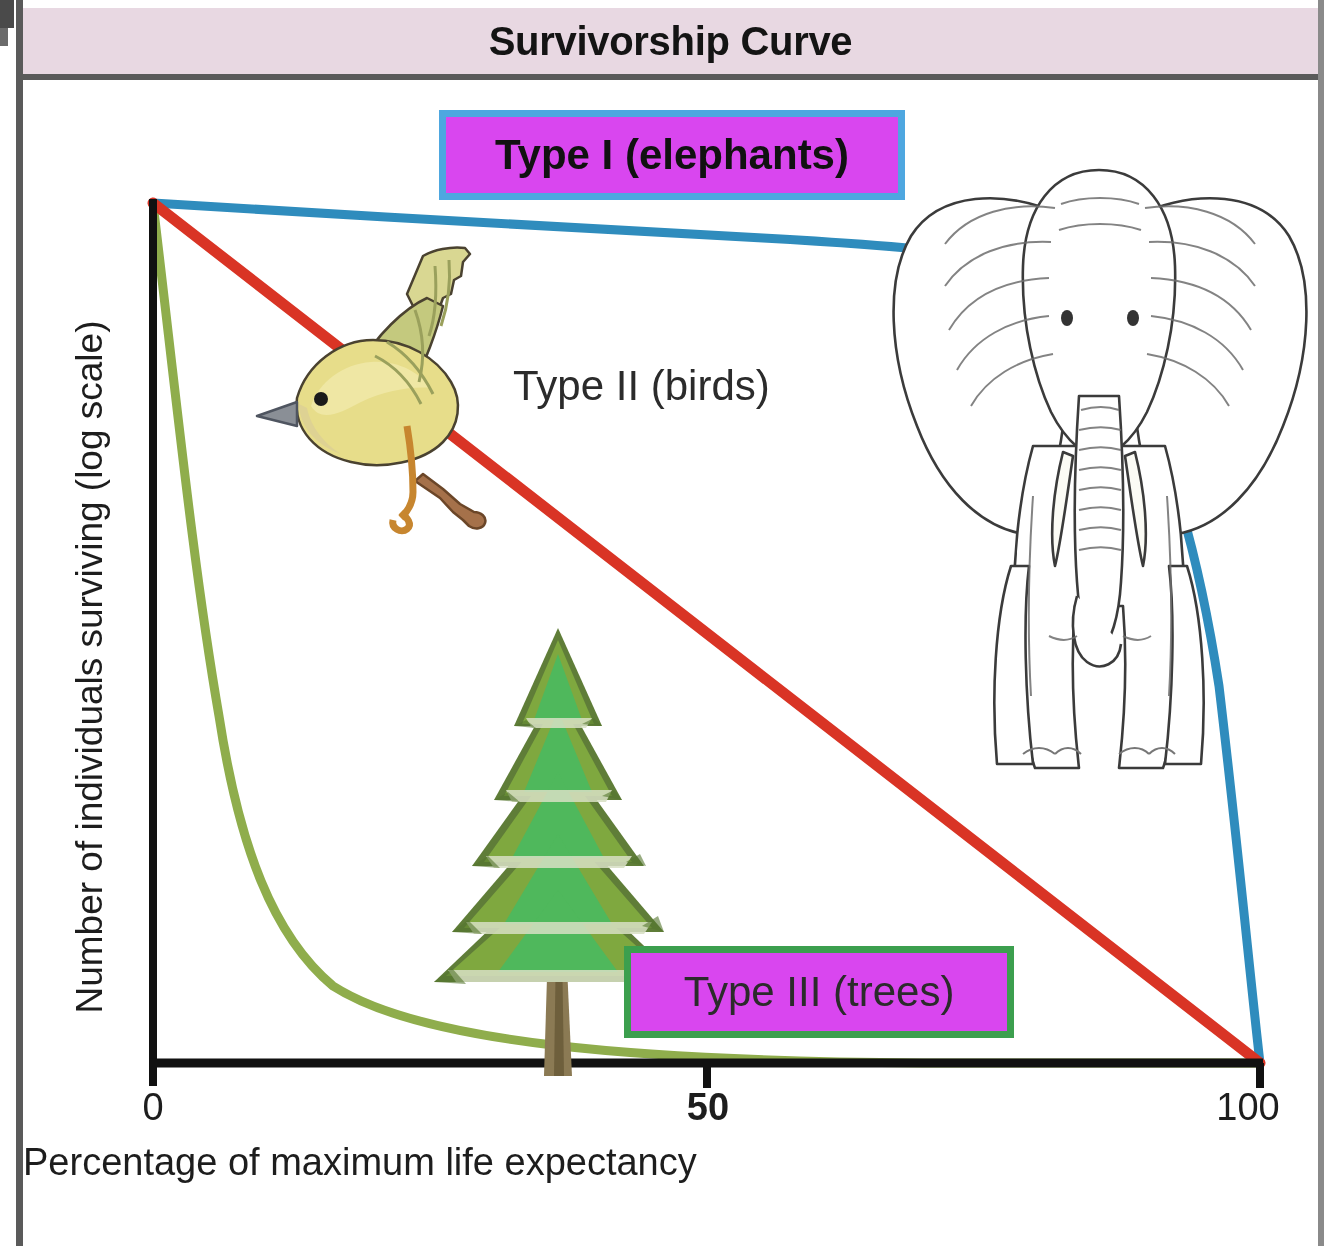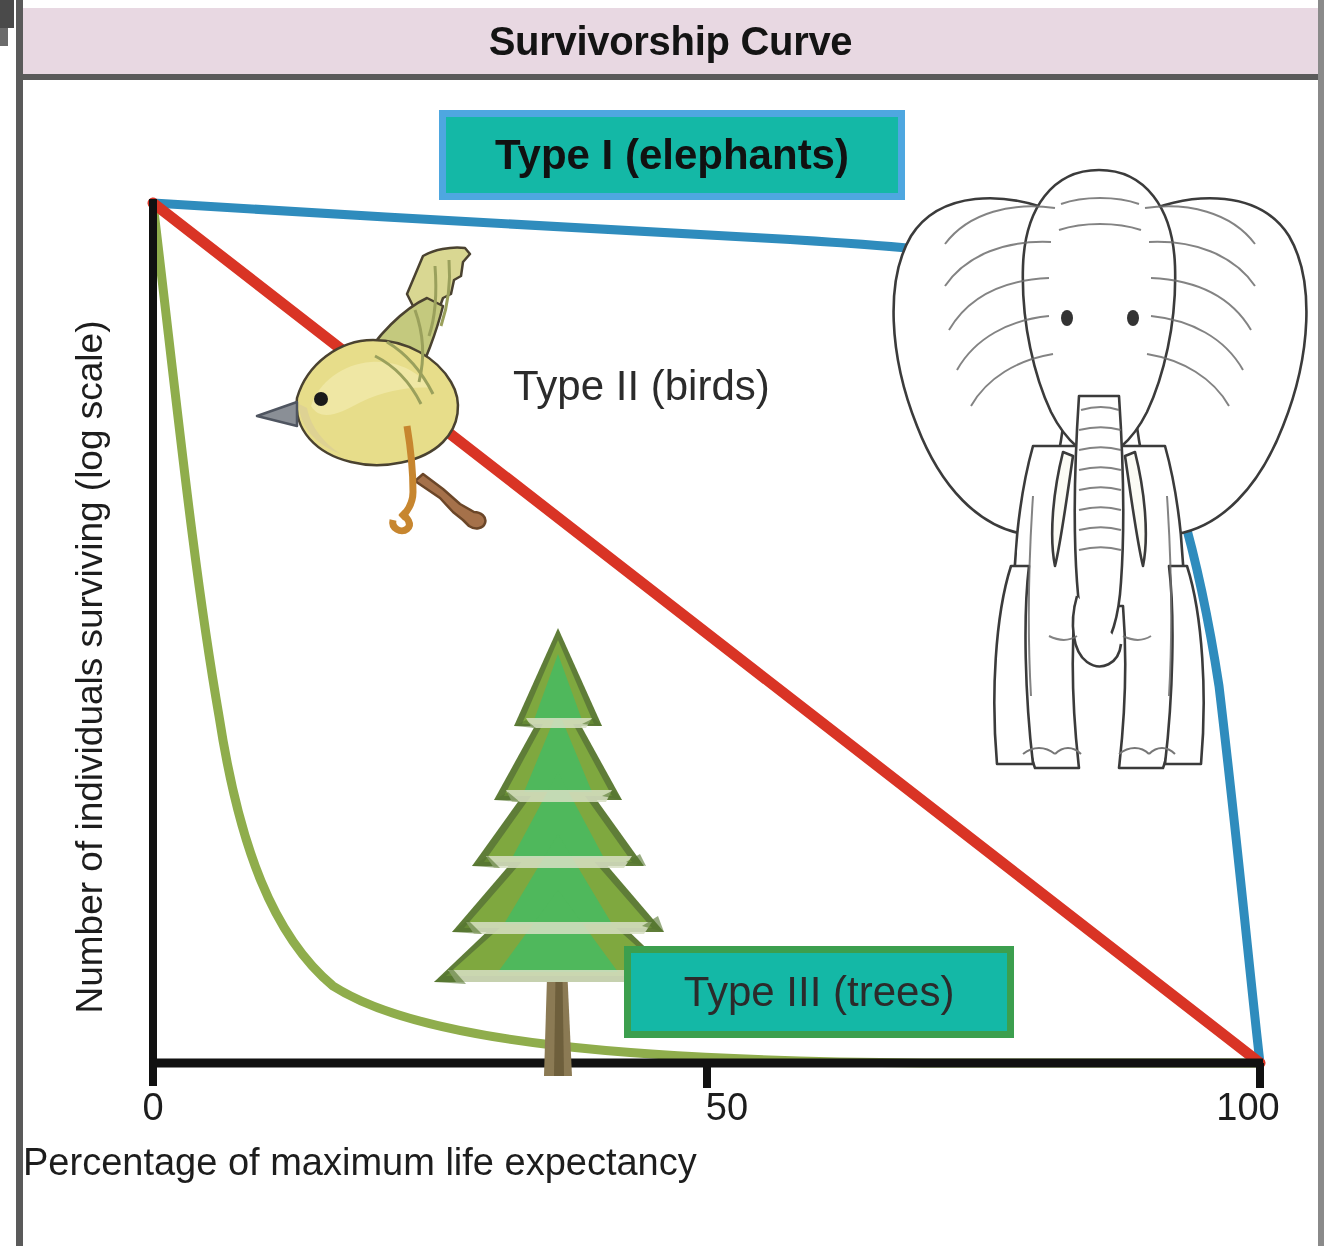--- a/index.html
+++ b/index.html
@@ -112,28 +112,28 @@
   }
   .tick-label {
     position: absolute;
     font-size: 38px;
     color: #1d1d1d;
     font-family: "Liberation Sans", sans-serif;
     text-align: center;
     width: 120px;
   }
   .tick-0   { left:  70px; top: 1000px; }
-  .tick-50  { left: 644px; top: 1000px; }
+  .tick-50  { left: 625px; top: 1000px; font-weight: bold; }
   .tick-100 { left: 1165px; top: 1000px; text-align: center; }
 
   
   .lbl {
     position: absolute;
     box-sizing: border-box;
-    background: #14b8a6;
+    background: #d946ef;
     display: flex;
     align-items: center;
     justify-content: center;
   }
   .lbl-type1 {
     left: 416px; top: 24px;
     width: 466px; height: 90px;
     border: 7px solid #4ea7e0;
     font-size: 42px;
     font-weight: bold;

